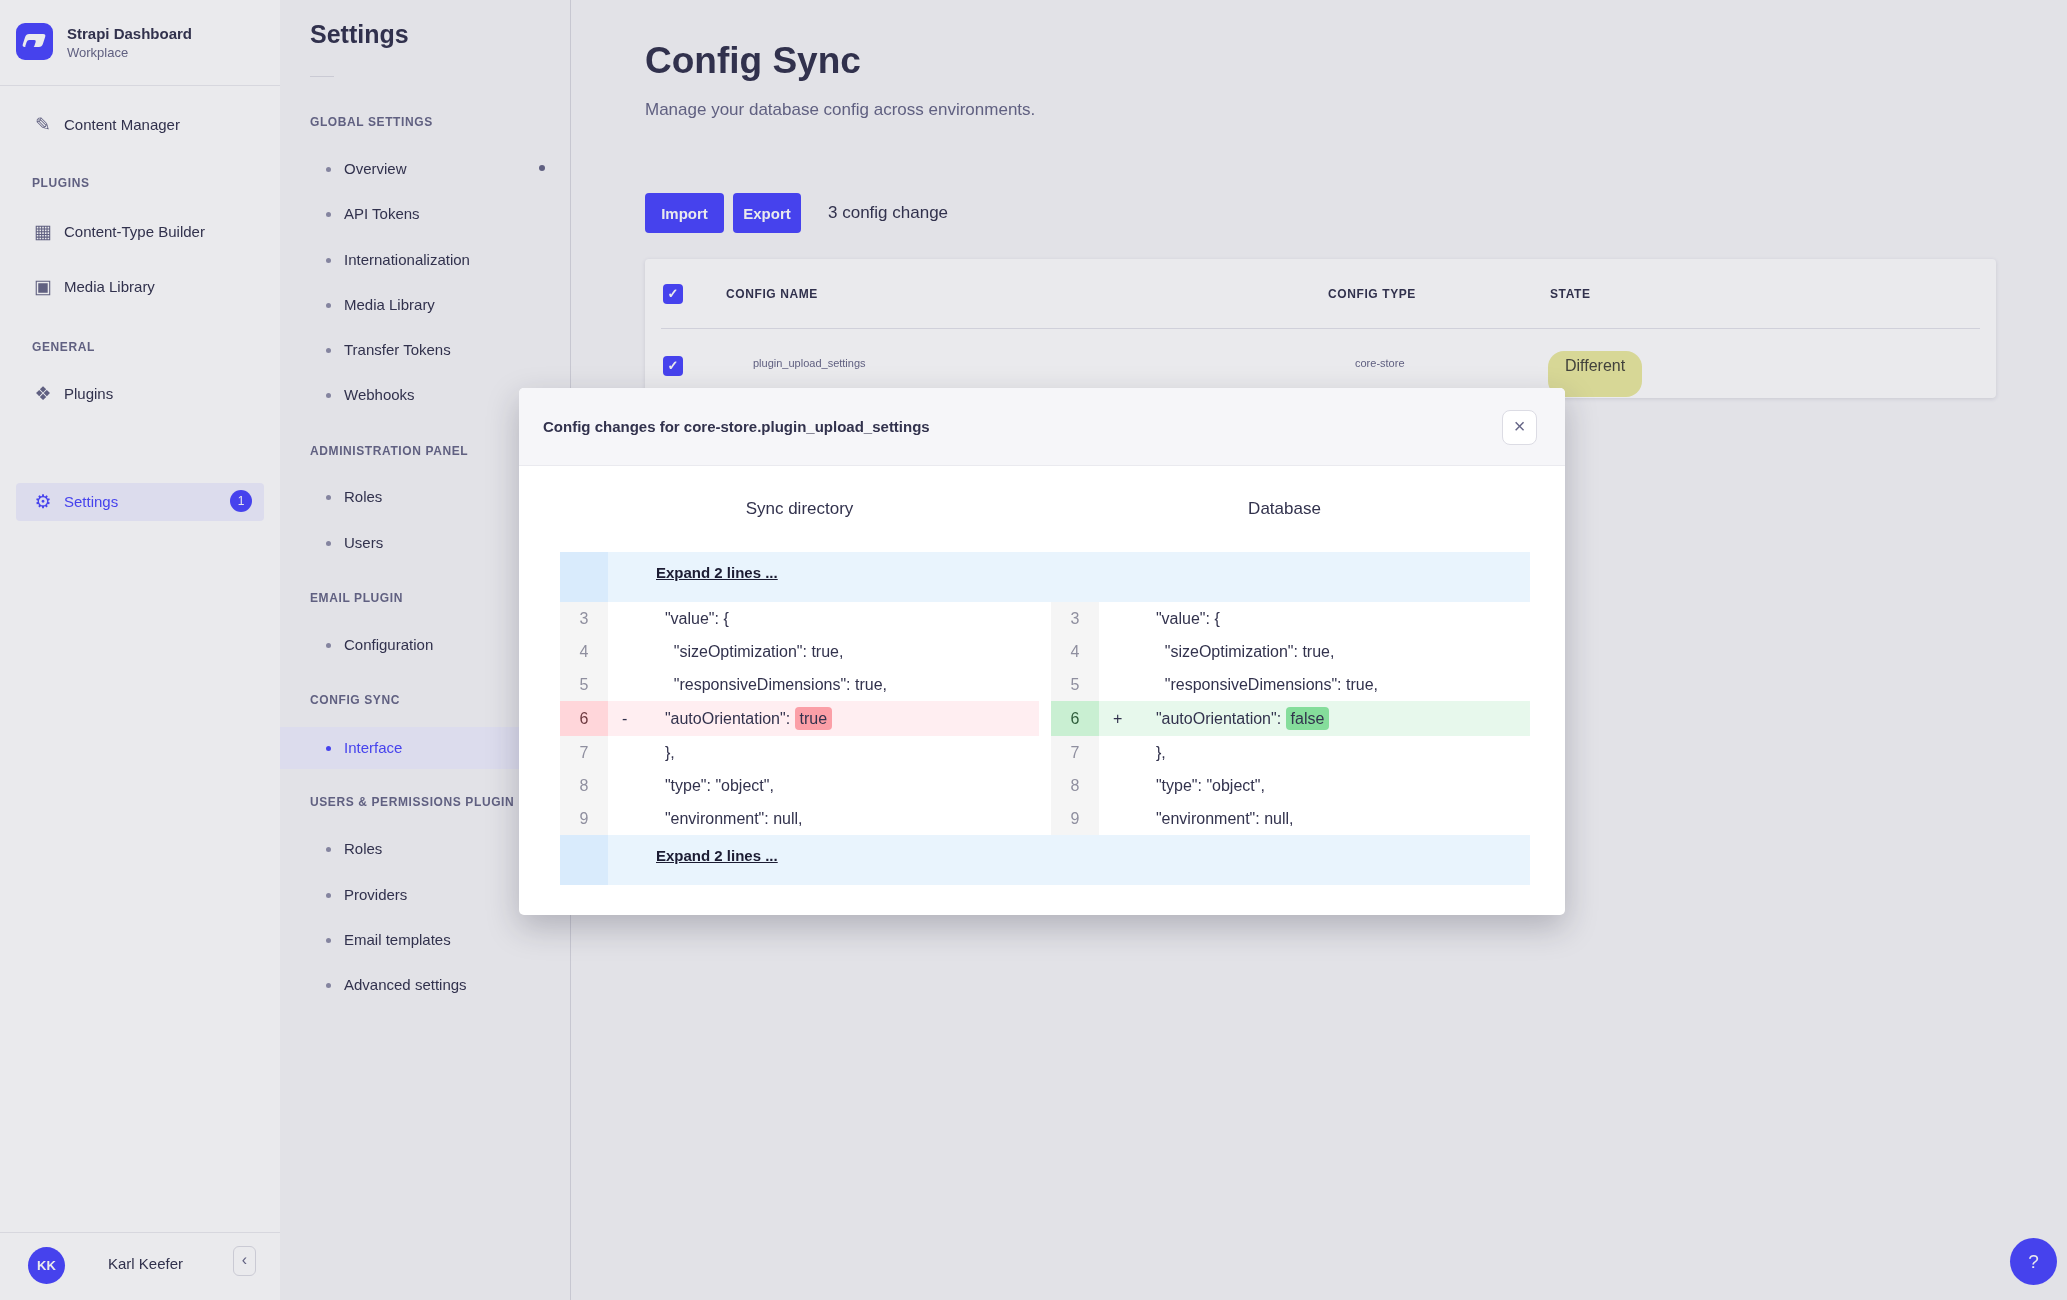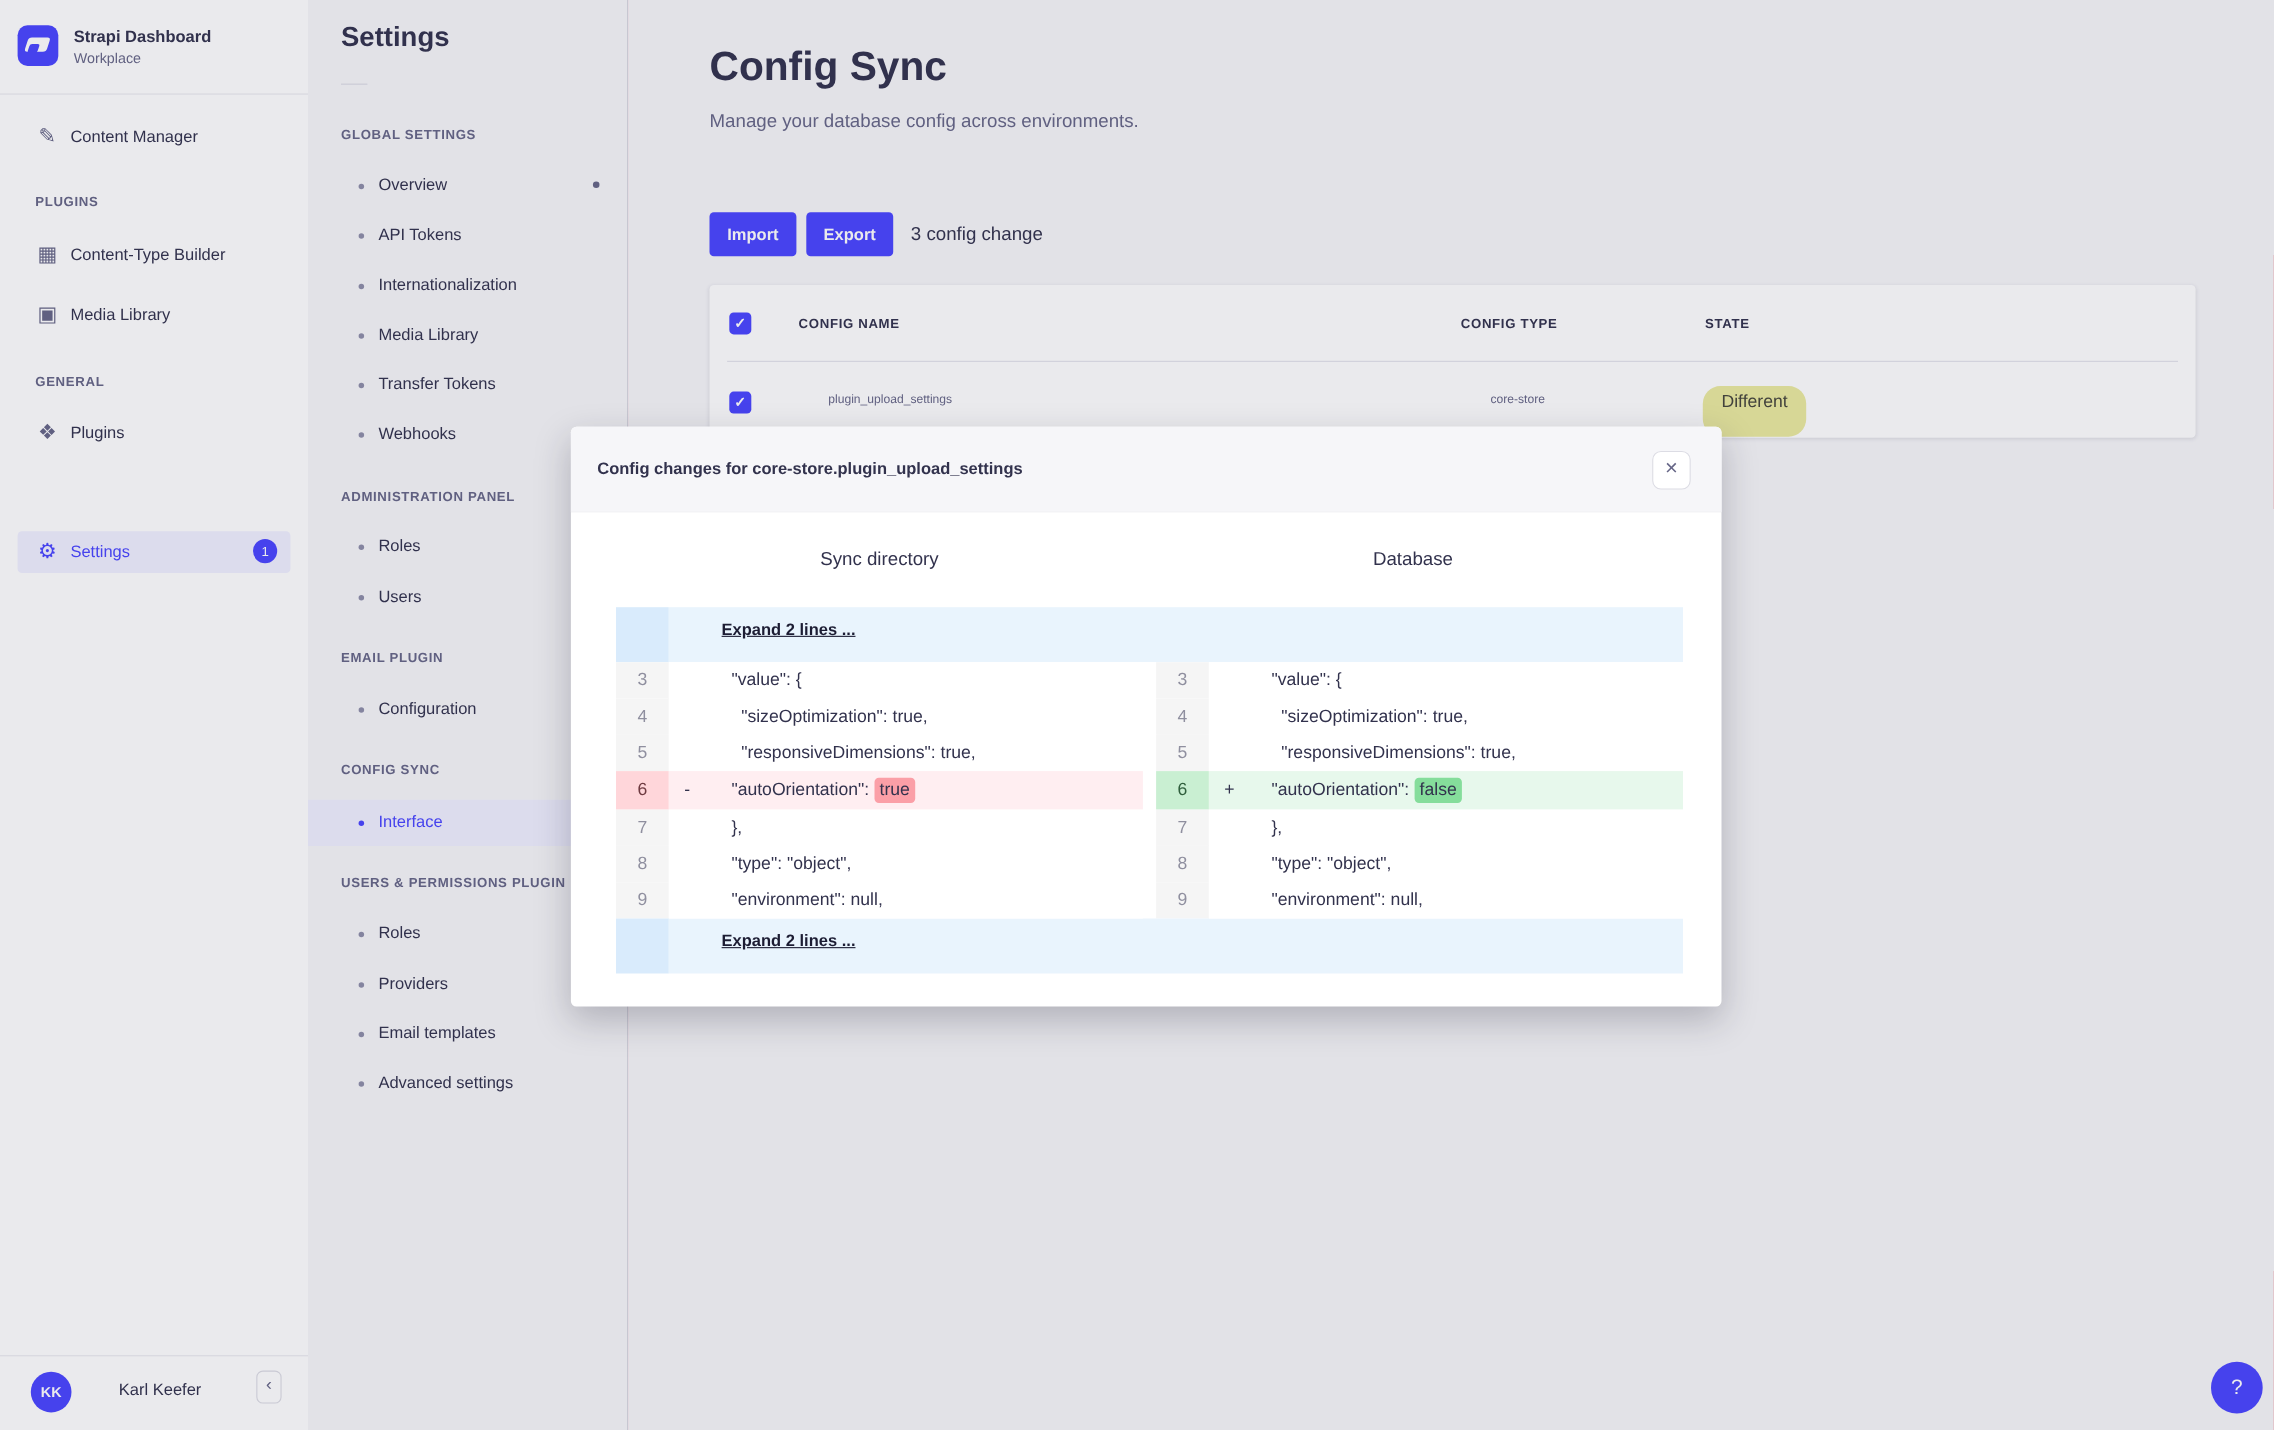--- a/index.html
+++ b/index.html
@@ -1,16 +1,16 @@
 <!DOCTYPE html>
 <html><head>
 <meta charset="utf-8">
 <style>
   html,body{margin:0;padding:0;background:#c9c9d4;font-family:"Liberation Sans",sans-serif;}
-  #screen{position:relative;width:2067px;height:1300px;overflow:hidden;background:#fca5a5;}
+  #screen{position:relative;width:2067px;height:1300px;overflow:hidden;background:#ffffff;}
   
   .sidebar{position:absolute;left:0;top:0;width:280px;height:1300px;background:#ffffff;border-right:1px solid #eaeaef;}
   .brand{position:absolute;left:0;top:0;width:280px;height:85px;border-bottom:1px solid #eaeaef;}
   .logo{position:absolute;left:16px;top:23px;width:37px;height:37px;border-radius:9px;background:#4945ff;}
   .logo-a{position:absolute;left:8px;top:11px;width:20px;height:13px;background:#ffffff;border-radius:3px;transform:skewX(-18deg);}
   .logo-b{position:absolute;left:10px;top:17px;width:9px;height:8px;background:#4945ff;border-radius:2px;transform:skewX(-18deg);}
   .brand-title{position:absolute;left:67px;top:25px;font-size:15px;font-weight:700;color:#32324d;}
   .brand-sub{position:absolute;left:67px;top:45px;font-size:13px;color:#666687;}
   .side-item{position:absolute;left:0;width:280px;height:40px;cursor:pointer;}
   .si-icon{position:absolute;left:30px;top:0;width:26px;height:40px;line-height:40px;text-align:center;font-size:19px;color:#666687;}
@@ -35,21 +35,21 @@
   .sub-sel-band{position:absolute;left:0;top:727px;width:290px;height:42px;background:#f0f0ff;}
   .sub-item.selected .sub-label{color:#4945ff;}
   .sub-item.selected .sub-dot{background:#4945ff;}
   .notif-dot{position:absolute;left:259px;top:165px;width:6px;height:6px;border-radius:50%;background:#666687;}
   
   .content{position:absolute;left:571px;top:0;width:1496px;height:1300px;background:#f6f6f9;}
   .page-title{position:absolute;left:74px;top:40px;font-size:37px;font-weight:700;color:#32324d;}
   .page-sub{position:absolute;left:74px;top:100px;font-size:17px;color:#666687;}
   .btn{position:absolute;top:193px;height:40px;border:none;border-radius:4px;background:#4945ff;color:#fff;font-size:15px;font-weight:600;font-family:"Liberation Sans",sans-serif;cursor:pointer;}
   .btn-import{left:74px;width:79px;}
-  .btn-export{left:162px;width:79px;}
+  .btn-export{left:162px;width:68px;}
   .changes-txt{position:absolute;left:257px;top:193px;height:40px;line-height:40px;font-size:17px;color:#32324d;}
   .table-card{position:absolute;left:74px;top:259px;width:1351px;height:139px;background:#ffffff;border-radius:4px;box-shadow:0 1px 4px rgba(33,33,52,0.12);}
   .checkbox{position:absolute;left:18px;width:20px;height:20px;background:#4945ff;border-radius:4px;color:#fff;font-size:13px;font-weight:700;text-align:center;line-height:20px;cursor:pointer;}
   .cb-head{top:25px;} .cb-row{top:97px;}
   .th{position:absolute;top:287px;font-size:12px;font-weight:700;letter-spacing:0.6px;color:#32324d;}
   .th,.td{white-space:nowrap;}
   .table-divider{position:absolute;left:16px;top:69px;width:1319px;height:1px;background:#e3e3ea;}
   .td{position:absolute;top:357px;font-size:11px;color:#666687;margin-left:27px;}
   .col-name{left:81px;} .col-type{left:683px;} .col-state{left:905px;}
   .th{top:28px;} .td{top:98px;}

